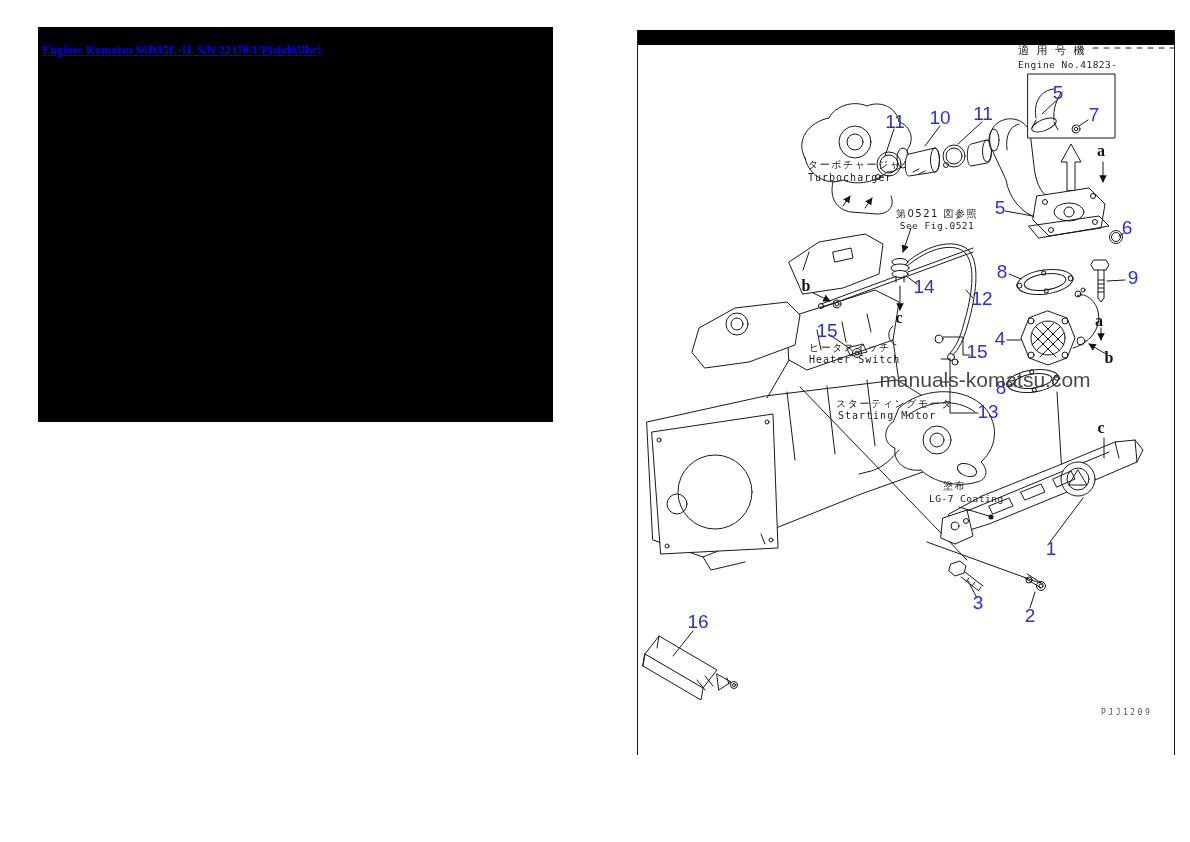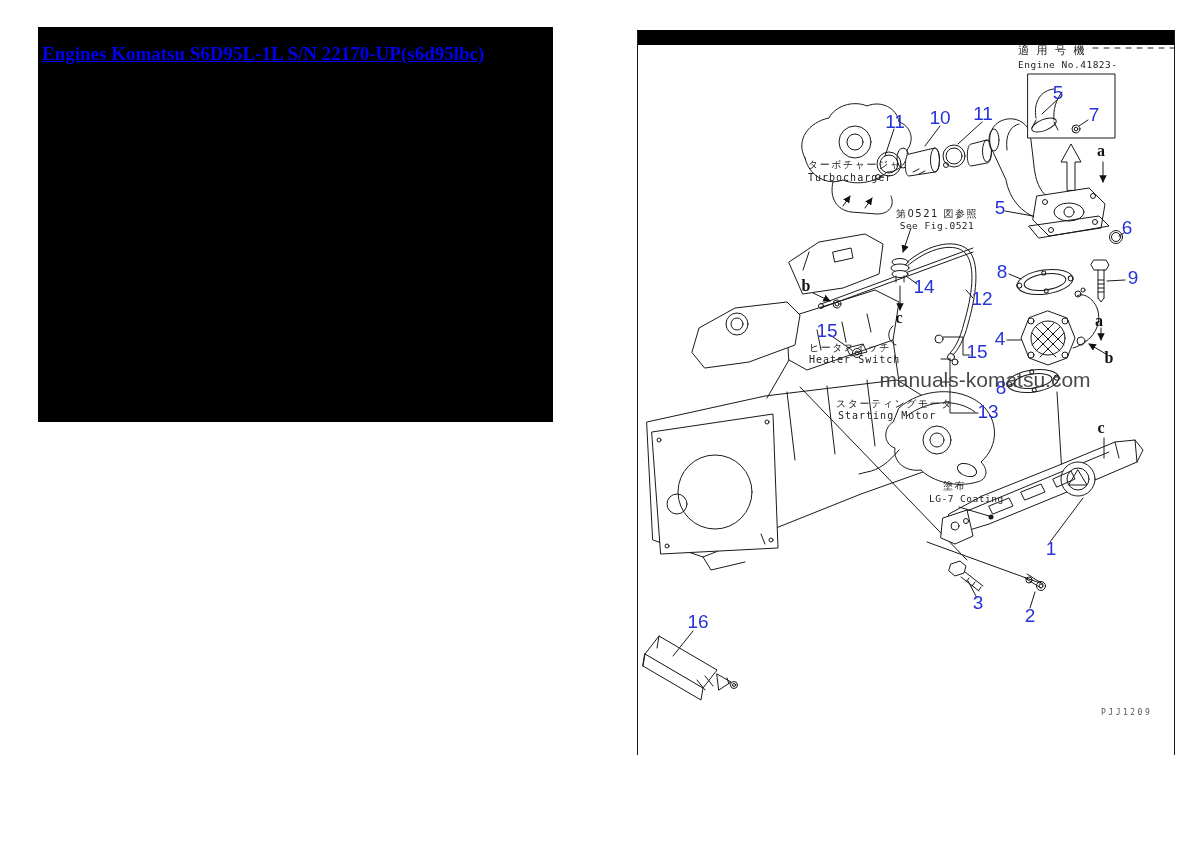--- a/index.html
+++ b/index.html
@@ -8,21 +8,21 @@
     background:#fff;overflow:hidden;
     font-family:"Liberation Sans", sans-serif;
   }
   .link-panel{
     position:absolute;left:38px;top:27px;width:515px;height:395px;
     background:var(--panel-black,#000);
   }
   .catalog-link{
     position:absolute;left:4px;top:16px;
     font-family:"Liberation Serif", serif;
-    font-size:19px;font-weight:bold;
+    font-size:12px;font-weight:bold;
     color:var(--link-blue,#0000ee);
     text-decoration:underline;
     white-space:nowrap;
     cursor:pointer;
   }
   .diagram-panel{
     position:absolute;left:637px;top:30px;width:538px;height:725px;
   }
   svg{display:block;}
   .ln{stroke:var(--line-dark,#1a1a1a);fill:none;stroke-width:1;stroke-linejoin:round;stroke-linecap:round;}

